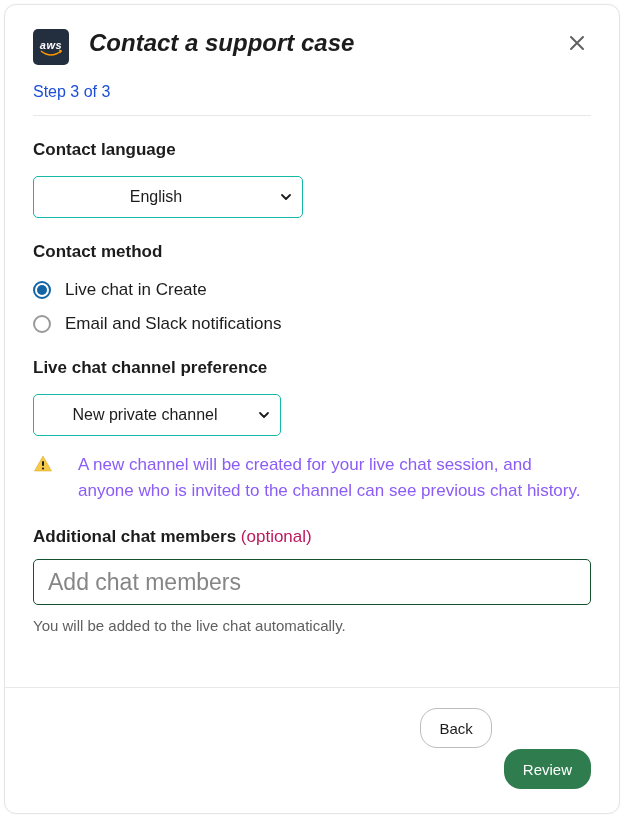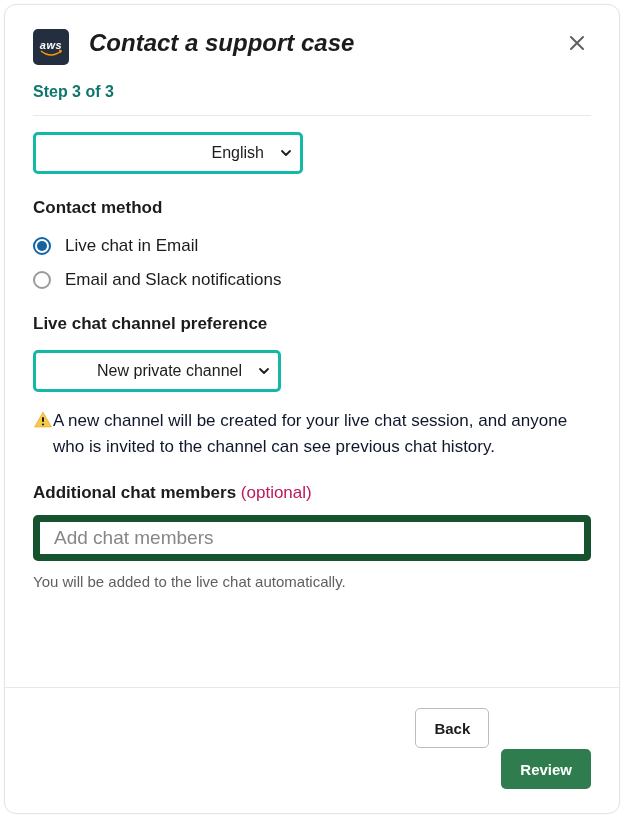--- a/index.html
+++ b/index.html
@@ -69,22 +69,22 @@
     border: none;
     cursor: pointer;
     color: #616061;
     padding: 4px;
     display: flex;
     align-items: center;
     justify-content: center;
   }
   .step-label {
     font-size: 16px;
-    font-weight: 700;
-    color: #0f766e;
+    font-weight: 400;
+    color: #1d4ed8;
     margin-top: 18px;
   }
   .divider {
     border: none;
     border-top: 1px solid #e8e8e8;
     margin: 14px 0 0 0;
   }
   .section-label {
     font-size: 17px;
     font-weight: 700;
@@ -93,29 +93,29 @@
   }
   .select-wrap {
     position: relative;
     width: 270px;
     margin-top: 16px;
   }
   .select-wrap.wide { width: 248px; }
   .select {
     width: 100%;
     height: 42px;
-    border: 3px solid #14b8a6;
+    border: 1px solid #14b8a6;
     border-radius: 5px;
     padding: 0 36px 0 12px;
     font-size: 16px;
     color: #1d1c1d;
     background: #fff;
     appearance: none;
     cursor: pointer;
-    text-align: right;
+    text-align: center;
   }
   .select-chevron {
     position: absolute;
     right: 10px;
     top: 50%;
     transform: translateY(-50%);
     pointer-events: none;
     color: #1d1c1d;
   }
   .radio-group { margin-top: 18px; }
@@ -143,64 +143,64 @@
     border-radius: 50%;
     background: #1264a3;
   }
   .radio-label {
     font-size: 17px;
     color: #1d1c1d;
   }
   .warning-row {
     display: flex;
     align-items: flex-start;
-    gap: 0;
+    gap: 25px;
     margin-top: 16px;
     font-size: 17px;
     line-height: 1.5;
-    color: #0f172a;
+    color: #8b5cf6;
   }
   .warning-icon {
     flex-shrink: 0;
     margin-top: 2px;
   }
   .optional-span {
     color: #be185d;
     font-weight: 400;
   }
   .text-input {
     width: 100%;
     height: 46px;
-    border: 7px solid #14532d;
+    border: 1px solid #14532d;
     border-radius: 5px;
     padding: 0 14px;
-    font-size: 19px;
+    font-size: 23px;
     margin-top: 12px;
     color: #1d1c1d;
   }
   .text-input::placeholder { color: #868686; }
   .helper-text {
     font-size: 15px;
     color: #616061;
     margin-top: 12px;
   }
   .footer {
     border-top: 1px solid #e8e8e8;
     padding: 20px 28px 24px 28px;
     display: flex;
     justify-content: flex-end;
     gap: 12px;
     margin-top: 24px;
   }
   .btn {
     height: 40px;
     padding: 0 18px;
-    border-radius: 5px;
+    border-radius: 17px;
     font-size: 15px;
-    font-weight: 700;
+    font-weight: 400;
     cursor: pointer;
     border: 1px solid transparent;
   }
   .btn-secondary {
     background: #fff;
     border: 1px solid #bcbcbc;
     color: #1d1c1d;
   }
   .btn-primary {
     background: #2f7d4e;
@@ -226,34 +226,35 @@
       <button class="close-btn">
         <svg width="20" height="20" viewBox="0 0 20 20">
           <path d="M4 4 L16 16 M16 4 L4 16" stroke="currentColor" stroke-width="2" stroke-linecap="round"></path>
         </svg>
       </button>
     </div>
 
     <div class="step-label">Step 3 of 3</div>
     <hr class="divider">
 
+    <div class="section-label">Contact language</div>
     <div class="select-wrap">
       <button class="select">English</button>
       <svg class="select-chevron" width="14" height="14" viewBox="0 0 14 14">
         <path d="M3 5 L7 9 L11 5" stroke="currentColor" stroke-width="1.8" fill="none" stroke-linecap="round" stroke-linejoin="round"></path>
       </svg>
     </div>
 
     <div class="section-label">Contact method</div>
     <div class="radio-group">
       <div class="radio-row">
         <span class="radio-outer selected">
           <span class="radio-inner"></span>
         </span>
-        <span class="radio-label">Live chat in Email</span>
+        <span class="radio-label">Live chat in Create</span>
       </div>
       <div class="radio-row">
         <span class="radio-outer"></span>
         <span class="radio-label">Email and Slack notifications</span>
       </div>
     </div>
 
     <div class="section-label">Live chat channel preference</div>
     <div class="select-wrap wide">
       <button class="select">New private channel</button>

